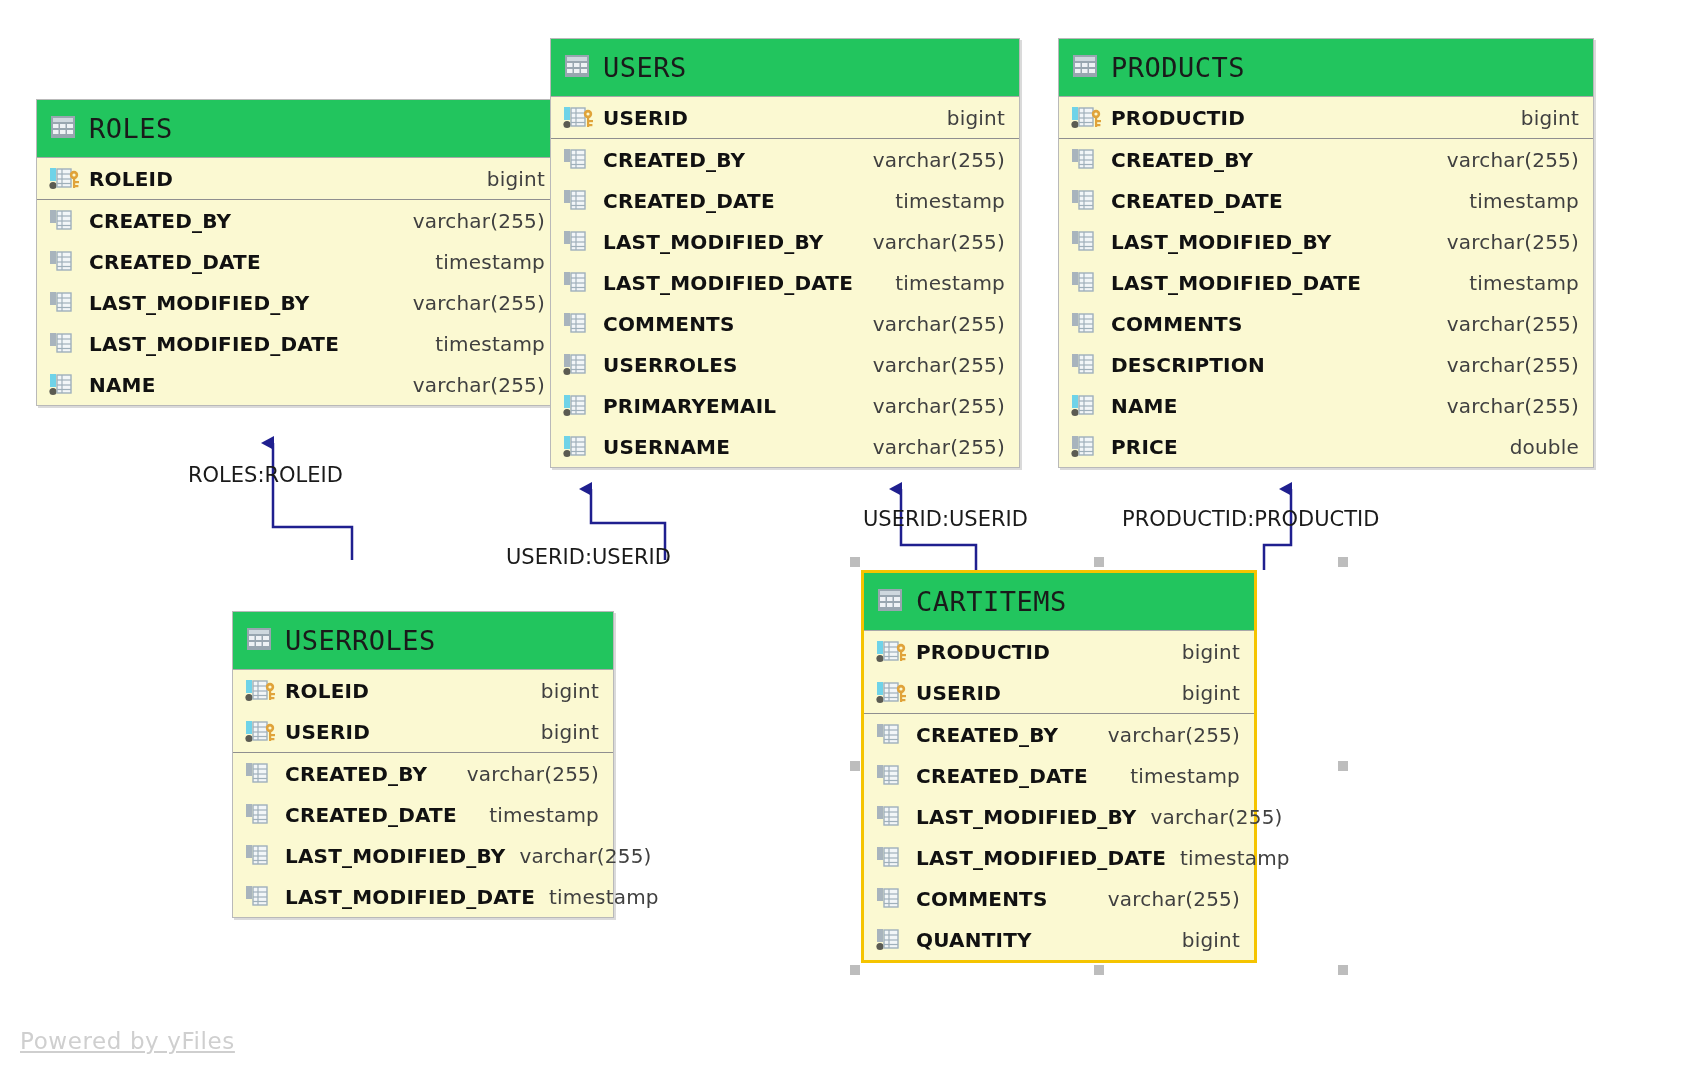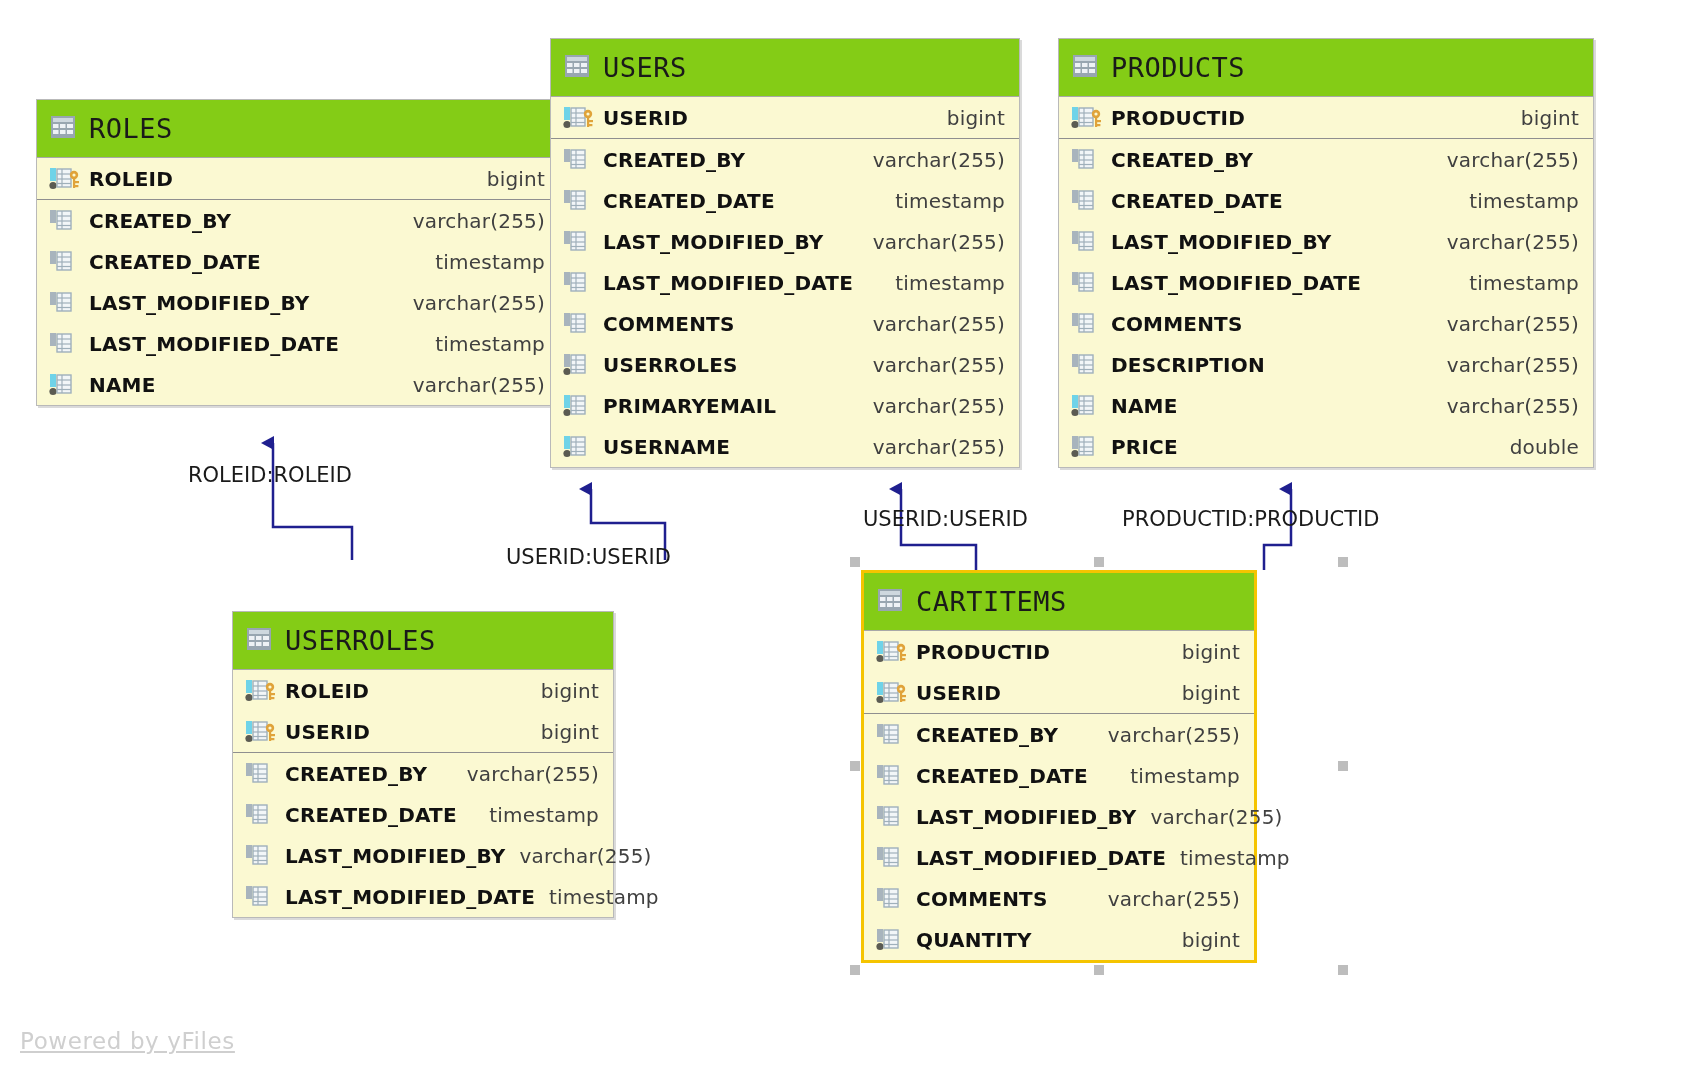--- a/index.html
+++ b/index.html
@@ -28,21 +28,21 @@
     border: 1px solid #b9b9b9;
     box-shadow: 2px 2px 0 rgba(150,150,150,0.35);
   }
   .table-node.selected {
     border: 3px solid #f5c400;
     box-shadow: none;
   }
   .tbl-header {
     display: flex;
     align-items: center;
-    background: #84cc16;
+    background: #22c55e;
     height: 58px;
     padding-left: 14px;
     box-sizing: border-box;
     border-bottom: 1px solid #a8a8a8;
   }
   .tbl-title {
     font-family: "DejaVu Sans Mono", monospace;
     font-size: 27px;
     color: #1a1a1a;
     letter-spacing: 0.5px;
@@ -122,21 +122,21 @@
 
     <path d="M 352 560 L 352 527 L 273 527 L 273 443" fill="none" stroke="#1f1f8f" stroke-width="2.5" marker-end="url(#arrow)"></path>
 
     <path d="M 665 560 L 665 523 L 591 523 L 591 489" fill="none" stroke="#1f1f8f" stroke-width="2.5" marker-end="url(#arrow)"></path>
 
     <path d="M 976 570 L 976 545 L 901 545 L 901 489" fill="none" stroke="#1f1f8f" stroke-width="2.5" marker-end="url(#arrow)"></path>
 
     <path d="M 1264 570 L 1264 545 L 1291 545 L 1291 489" fill="none" stroke="#1f1f8f" stroke-width="2.5" marker-end="url(#arrow)"></path>
   </svg>
 
-  <div class="edge-label" style="left:188px; top:463px;">ROLEID:ROLEID</div>
+  <div class="edge-label" style="left:188px; top:463px;">ROLES:ROLEID</div>
   <div class="edge-label" style="left:506px; top:545px;">USERID:USERID</div>
   <div class="edge-label" style="left:863px; top:507px;">USERID:USERID</div>
   <div class="edge-label" style="left:1122px; top:507px;">PRODUCTID:PRODUCTID</div>
 
   <div id="nodes-layer">
       <div class="table-node" style="left: 36px; top: 99px; width: 524px;">
         <div class="tbl-header">
           <span><svg class="tbl-icon" viewBox="0 0 24 22" xmlns="http://www.w3.org/2000/svg">
               <rect x="0.5" y="0.5" width="23" height="21" fill="#98a6b0" stroke="#98a6b0"></rect>
               <rect x="2" y="2" width="20" height="4" fill="#ced8de"></rect>

